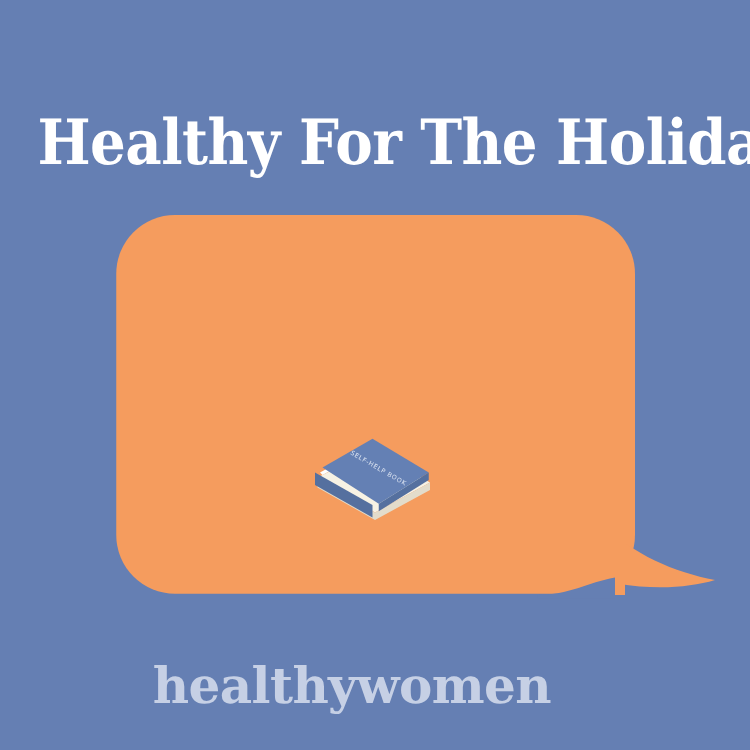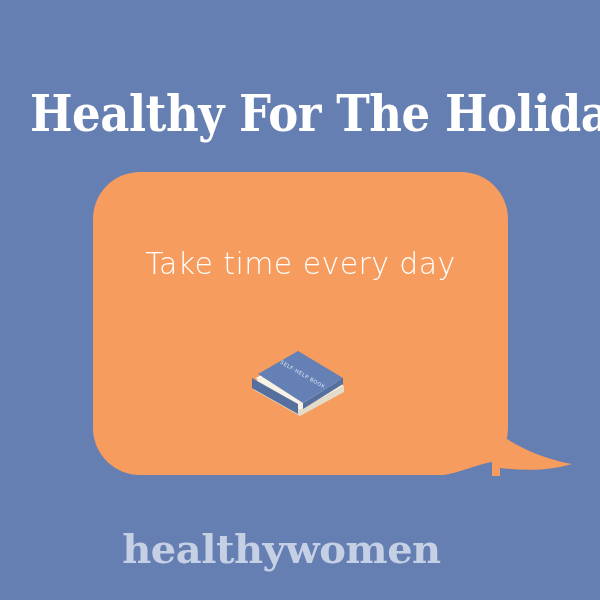--- a/index.html
+++ b/index.html
@@ -108,21 +108,20 @@
 
       <rect x="450" y="400" width="50" height="76" fill="#f59c5e"></rect>
 
       <path d="M 430 476 C 455 476, 470 466, 492 462 L 492 479 L 430 479 Z" fill="#657fb3"></path>
     </g>
   </svg>
 
   <h1 id="title">Healthy For The Holidays</h1>
 
   <div id="bubble-text">
-    <span class="line">Take time every day</span>
   </div>
 
   <div id="book-wrap">
     <svg id="book-svg" viewBox="0 0 120 80" xmlns="http://www.w3.org/2000/svg" aria-hidden="true">
 
       <path d="M14 42 L58 20 L104 46 L60 70 Z" fill="#f7f2e4"></path>
       <path d="M14 42 L14 50 L60 76 L104 52 L104 46 L60 70 Z" fill="#e3dccb"></path>
 
       <path d="M12 38 L12 48 L58 74 L58 64 Z" fill="#55709f"></path>
 

